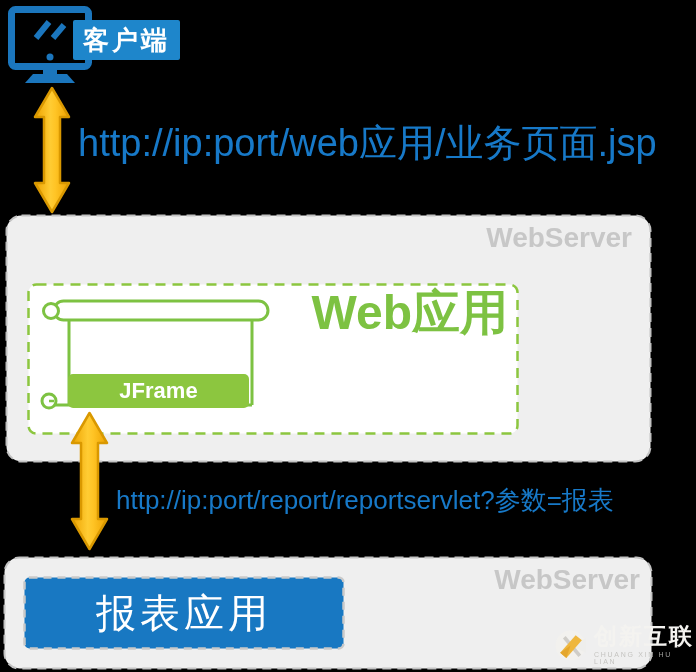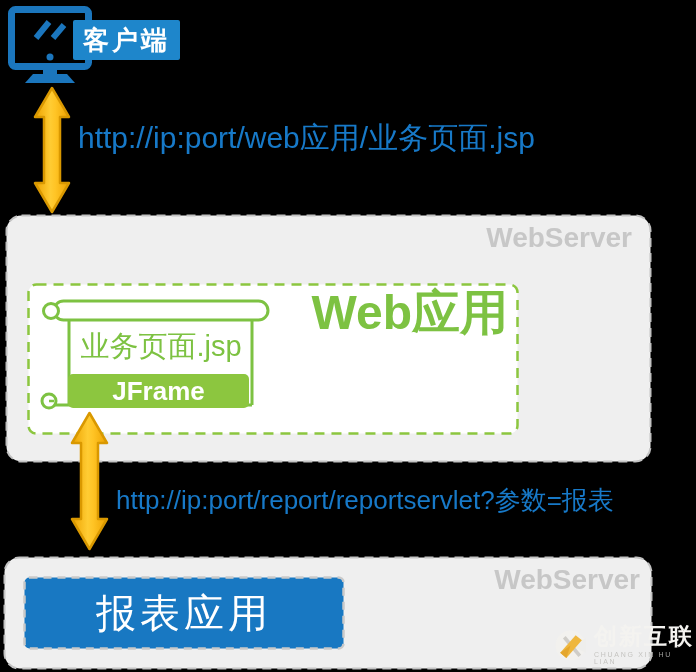--- a/index.html
+++ b/index.html
@@ -14,21 +14,21 @@
   
   .client-badge{
     left:73px;top:20px;width:107px;height:40px;
     background:var(--blue-badge,#1E86CB);
     color:#fff;font-size:26px;font-weight:700;letter-spacing:3px;
     display:flex;align-items:center;justify-content:center;border-radius:2px;
   }
 
   
   .url{color:var(--blue-text,#1779C8);white-space:nowrap;font-weight:500;}
-  .url1{left:78px;top:118px;font-size:30px;}
+  .url1{left:78px;top:118px;font-size:38px;}
   .url2{left:116px;top:483px;font-size:26px;}
 
   
   .server{border-radius:16px;}
   .server .fillrect{position:absolute;left:0;top:0;}
   .server1{left:5px;top:214px;width:647px;height:249px;}
   .server2{left:3px;top:556px;width:650px;height:114px;}
   .server-title{
     position:absolute;color:var(--server-title,#C7C7C7);
     font-size:28px;font-weight:700;line-height:1;
@@ -43,21 +43,21 @@
     color:var(--green-line,#7DC242);font-size:48px;font-weight:700;line-height:1;
   }
   .scroll-wrap{position:absolute;left:13px;top:14px;}
   .page-label{
     position:absolute;left:39px;top:44px;width:190px;text-align:center;
     color:var(--green-line,#7DC242);font-size:29px;white-space:nowrap;
   }
   .jframe{
     position:absolute;left:41px;top:91px;width:181px;height:34px;
     background:var(--green-fill,#8CC63F);border-radius:5px;
-    color:#fff;font-size:26px;font-weight:600;
+    color:#fff;font-size:22px;font-weight:600;
     display:flex;align-items:center;justify-content:center;
   }
 
   
   .report-btn{
     position:absolute;left:20px;top:20px;width:322px;height:74px;
   }
   .report-btn .btn-label{
     position:absolute;inset:0;display:flex;align-items:center;justify-content:center;
     color:#fff;font-size:40px;letter-spacing:4px;
@@ -128,21 +128,20 @@
       <div class="scroll-wrap">
         <svg width="232" height="118" viewBox="0 0 232 118">
           <rect x="14" y="4" width="214" height="19" rx="9.5" fill="#fff" stroke="var(--green-line,#7DC242)" stroke-width="3"></rect>
           <circle cx="11" cy="14" r="7.5" fill="#fff" stroke="var(--green-line,#7DC242)" stroke-width="3"></circle>
           <path d="M29 23 V108 M212 23 V108 M14 108 H212" fill="none" stroke="var(--green-line,#7DC242)" stroke-width="3"></path>
           <circle cx="9" cy="104" r="7" fill="#fff" stroke="var(--green-line,#7DC242)" stroke-width="3"></circle>
           <path d="M9 104 h5" stroke="var(--green-line,#7DC242)" stroke-width="2.5"></path>
         </svg>
       </div>
 
-      <div class="page-label">业务页面.jsp</div>
 
       <div class="jframe">
         <span>JFrame</span>
       </div>
     </div>
   </div>
 
   <div class="abs arrow2">
     <svg width="41" height="140" viewBox="0 0 41 140">
       <polygon points="20.5,2 38,32 29,32 29,108 38,108 20.5,138 3,108 12,108 12,32 3,32" fill="url(#goldGrad)" stroke="var(--gold-dark,#D99800)" stroke-width="2.5" stroke-linejoin="round"></polygon>

